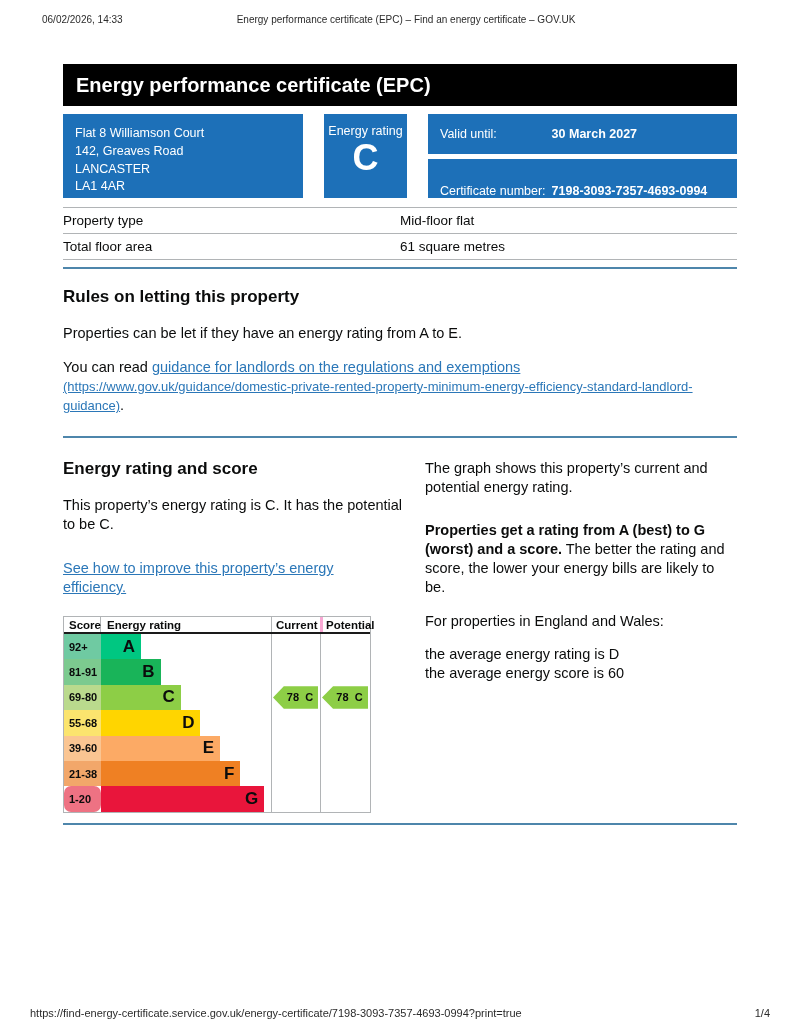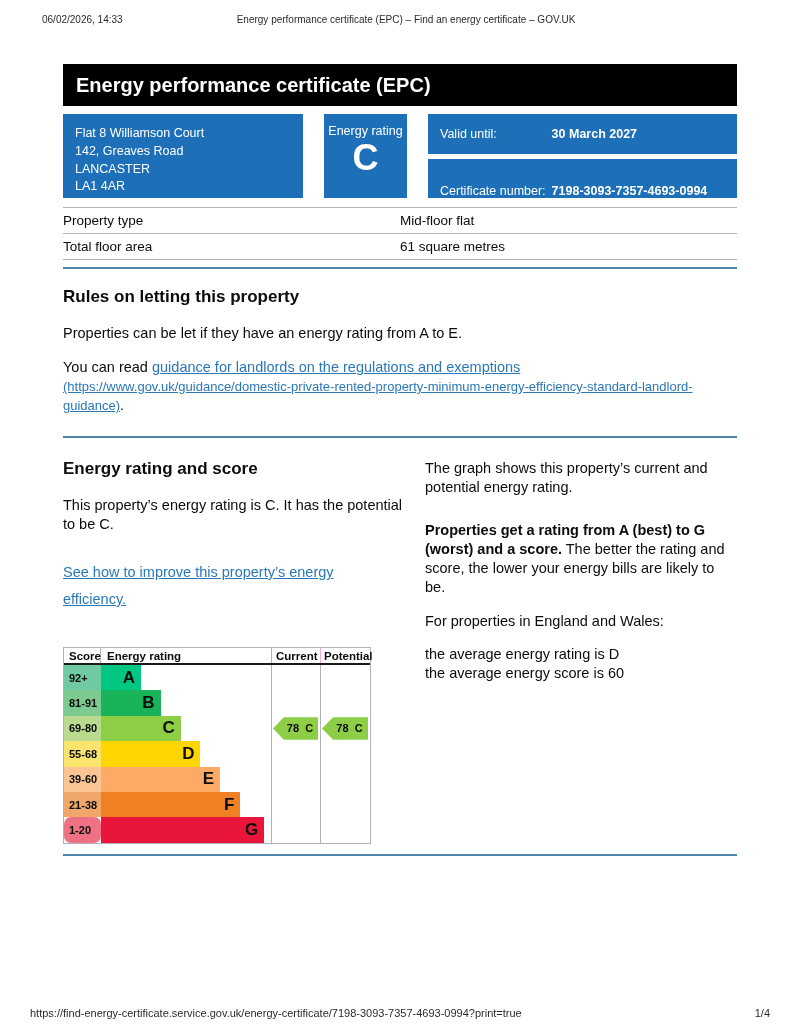--- a/index.html
+++ b/index.html
@@ -46,33 +46,33 @@
   p.body-text { font-size:14.5px; line-height:19px; }
   .p-rules1 { margin-top:17px; }
   .p-rules2 { margin-top:15px; }
   a.gov-link { color:#2b77b8; text-decoration:underline; }
   .link-url { font-size:13px; }
 
   .columns { display:flex; margin-top:21px; }
   .col-left { width:362px; }
   .col-right { width:312px; }
   .p-left { margin-top:17px; width:345px; }
-  .improve-link { display:block; margin-top:25px; width:310px; font-size:14.5px; line-height:27px; }
+  .improve-link { display:block; margin-top:25px; width:310px; font-size:14.5px; line-height:19px; }
   .p-right-1 { }
   .p-right-2 { margin-top:24px; }
   .p-right-3 { margin-top:15px; }
   .p-right-4 { margin-top:14px; }
 
-  .chart { margin-top:34px; width:308px; border:1px solid #b1b4b6; background:#fff; }
+  .chart { margin-top:19px; width:308px; border:1px solid #b1b4b6; background:#fff; }
   .chart-header { display:flex; height:17px; border-bottom:2px solid #1a1a1a; font-size:11.5px; font-weight:bold; align-items:center; }
   .hc { height:100%; display:flex; align-items:center; }
   .hc-score { width:37px; padding-left:5px; border-right:1px solid #b1b4b6; }
   .hc-rating { width:170px; padding-left:6px; }
   .hc-current { width:49px; border-left:1px solid #b1b4b6; padding-left:4px; }
-  .hc-potential { width:50px; border-left:1px solid #f9a8d4; padding-left:3px; }
+  .hc-potential { width:50px; border-left:3px solid #f9a8d4; padding-left:3px; }
   .chart-row { display:flex; height:25.4px; }
   .cell-score { width:37px; padding-left:5px; display:flex; align-items:center; font-size:11px; font-weight:bold; }
   .cell-rating { width:170px; }
   .bar { height:100%; display:flex; align-items:center; justify-content:flex-end; padding-right:6px; font-size:17px; font-weight:bold; }
   .cell-current { width:49px; border-left:1px solid #b1b4b6; position:relative; }
   .cell-potential { width:50px; border-left:1px solid #b1b4b6; position:relative; }
   .arrow {
     position:absolute; left:1px; right:2px; top:1.5px; bottom:1.5px;
     clip-path:polygon(0 50%, 24% 0, 100% 0, 100% 100%, 24% 100%);
     display:flex; align-items:center; justify-content:center;

